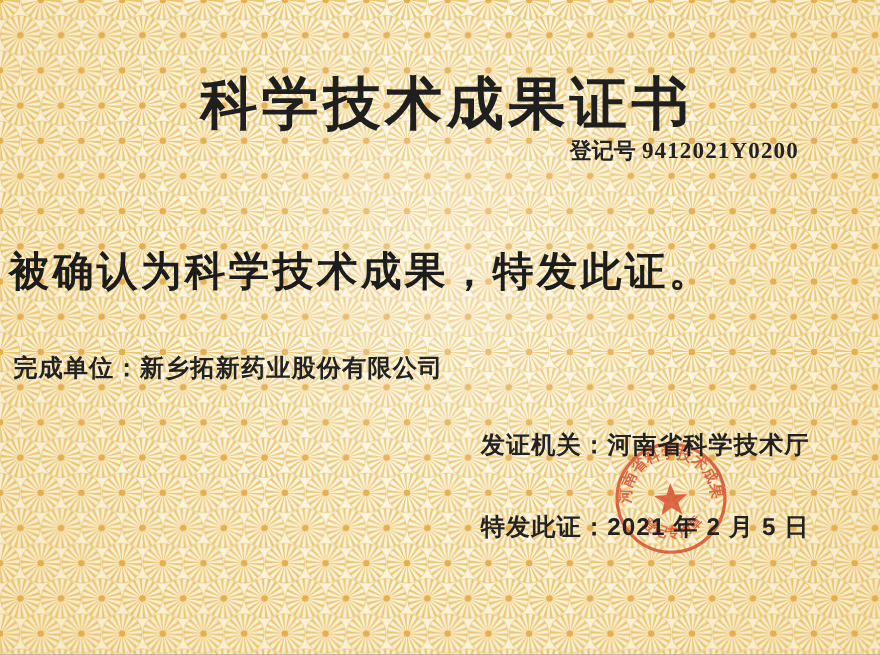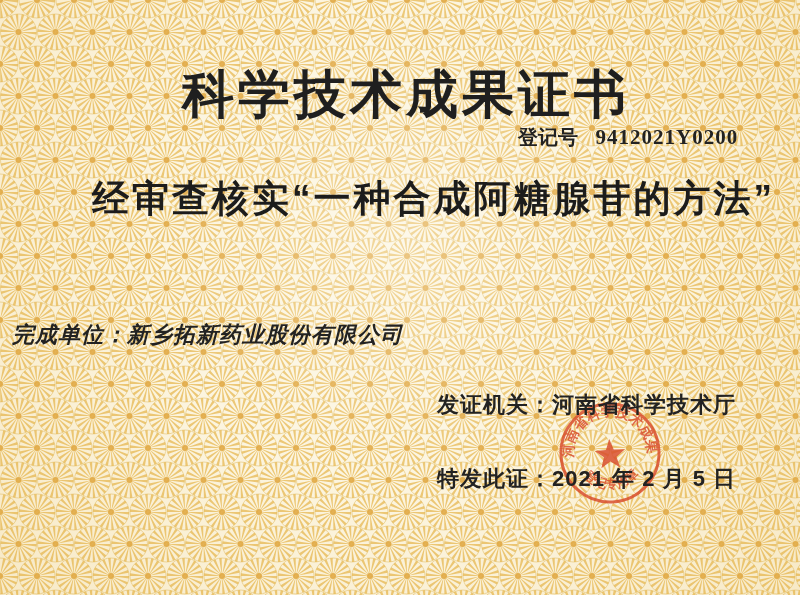--- a/index.html
+++ b/index.html
@@ -22,26 +22,26 @@
   }
   .txt { position:absolute; white-space:nowrap; z-index:3; }
   .title {
     left:182px; top:60px;
     font-size:52px; font-weight:bold; letter-spacing:4px;
     color:#1f1f1f;
   }
   .reg { left:518px; top:124px; font-size:20px; font-weight:bold; }
   .reg .num {
     font-family:"Liberation Serif", serif;
-    font-size:21px; margin-left:12px; letter-spacing:1px;
+    font-size:21px; margin-left:0; letter-spacing:1px;
   }
   .body-line { font-size:37px; font-weight:bold; letter-spacing:3px; color:#1c1c1c; }
   .line1 { left:92px;  top:174px; }
   .line2 { left:8px;   top:222px; }
-  .completed { left:12px;  top:320px; font-size:22px; font-weight:bold; letter-spacing:1px;font-style:italic; }
+  .completed { left:12px;  top:320px; font-size:22px; font-weight:bold; letter-spacing:1px; }
   .issuer    { left:437px; top:390px; font-size:22px; font-weight:bold; letter-spacing:1px; }
   .issue-date{ left:437px; top:464px; font-size:22px; font-weight:bold; letter-spacing:1px; }
   .seal {
     position:absolute; left:556px; top:399px; z-index:2;
     opacity:0.82; transform:rotate(-3deg);
   }
 </style>
 </head>
 <body>
 
@@ -88,21 +88,21 @@
     </text>
   </svg>
 
   <div class="txt title">科学技术成果证书</div>
 
   <div class="txt reg">
     <span>登记号</span>
     <span class="num">9412021Y0200</span>
   </div>
 
-  <div class="txt body-line line1">经审查核实“一种合成阿糖腺苷的方法”</div>
+  <div class="txt body-line line2">被确认为科学技术成果，特发此证。</div>
 
   <div class="txt completed">
     <span>完成单位：</span><span>新乡拓新药业股份有限公司</span>
   </div>
 
   <div class="txt issuer">
     <span>发证机关：</span><span>河南省科学技术厅</span>
   </div>
 
   <div class="txt issue-date">

